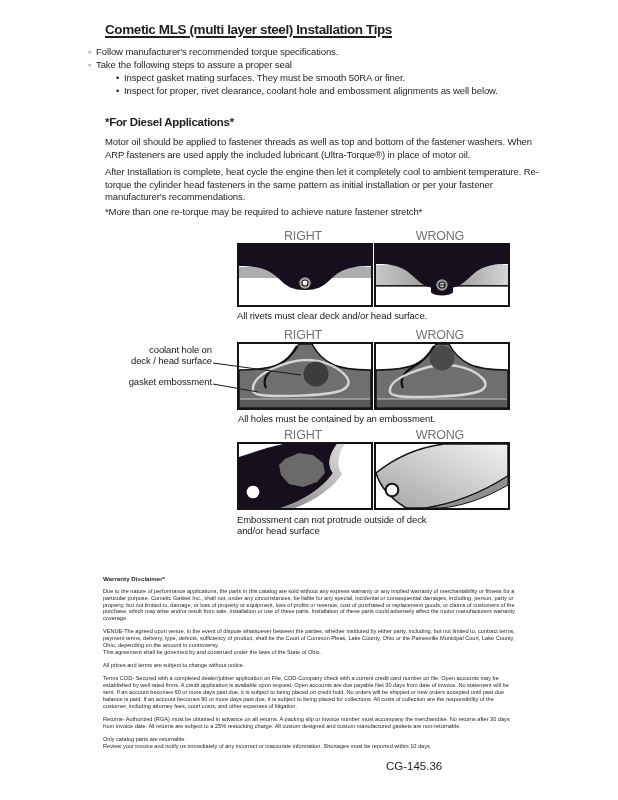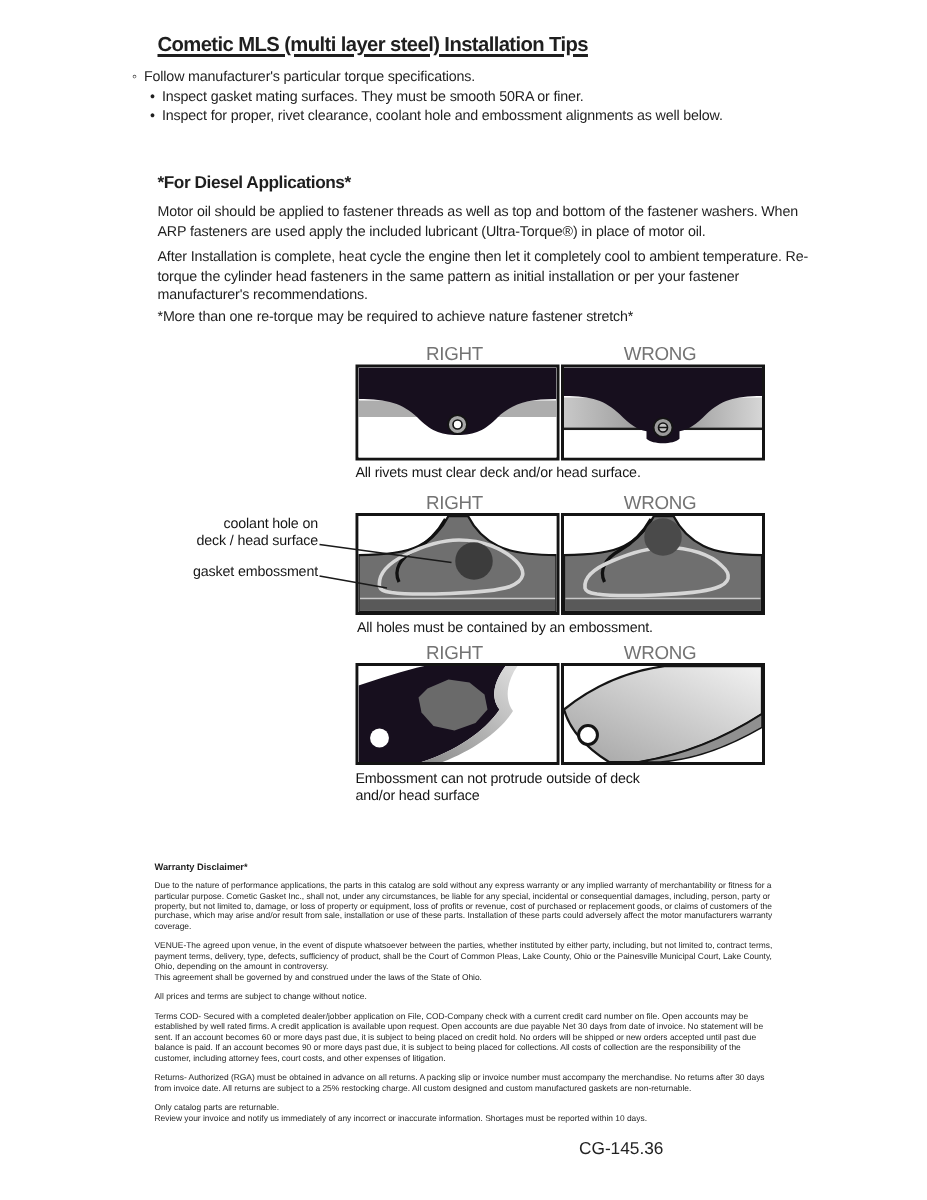--- a/index.html
+++ b/index.html
@@ -8,21 +8,21 @@
     font-family:"Liberation Sans", sans-serif;color:#1f1f1f;
   }
   .title{
     position:absolute;left:105px;top:22px;margin:0;
     font-size:13.5px;font-weight:bold;letter-spacing:-0.4px;
     text-decoration:underline;text-decoration-thickness:1.5px;text-underline-offset:2px;
   }
   .tips{position:absolute;left:88px;top:45px;margin:0;padding:0;list-style:none;}
   .tip{font-size:9.5px;line-height:13px;letter-spacing:-0.1px;white-space:nowrap;}
   .tip::before{content:"◦";display:inline-block;width:8px;}
-  .tip.sub{margin-left:12px;}
+  .tip.sub{margin-left:28px;}
   .tip.sub::before{content:"•";width:8px;}
   .diesel-heading{
     position:absolute;left:105px;top:116px;margin:0;
     font-size:11.5px;font-weight:bold;letter-spacing:-0.3px;
   }
   .para{position:absolute;left:105px;width:437px;margin:0;font-size:9.5px;line-height:12.5px;letter-spacing:-0.1px;}
   .para.p1{top:136px;}
   .para.p2{top:166px;}
   .para.p3{top:206px;}
   .fig-label{position:absolute;width:132px;text-align:center;font-size:12.5px;letter-spacing:-0.2px;color:#737373;}
@@ -51,21 +51,22 @@
   .page-code{position:absolute;left:386px;top:760px;font-size:11.5px;letter-spacing:0;color:#222;}
 </style>
 </head>
 <body>
 
 <div class="page">
 
   <h1 class="title">Cometic MLS (multi layer steel) Installation Tips</h1>
 
   <ul class="tips">
-    <li class="tip">Follow manufacturer's particular torque specifications.</li>
+    <li class="tip">Follow manufacturer's recommended torque specifications.</li>
+    <li class="tip">Take the following steps to assure a proper seal</li>
     <li class="tip sub">Inspect gasket mating surfaces.  They must be smooth 50RA or finer.</li>
     <li class="tip sub">Inspect for proper, rivet clearance, coolant hole and embossment alignments as well below.</li>
   </ul>
 
   <h2 class="diesel-heading">*For Diesel Applications*</h2>
   <p class="para p1">Motor oil should be applied to fastener threads as well as top and bottom of the fastener washers. When ARP fasteners are used apply the included lubricant (Ultra-Torque®) in place of motor oil.</p>
   <p class="para p2">After Installation is complete, heat cycle the engine then let it completely cool to ambient temperature. Re-torque the cylinder head fasteners in the same pattern as initial installation or per your fastener manufacturer's recommendations.</p>
   <p class="para p3">*More than one re-torque may be required to achieve nature fastener stretch*</p>
 
   <div class="fig-label fl-left row1-label">RIGHT</div>

